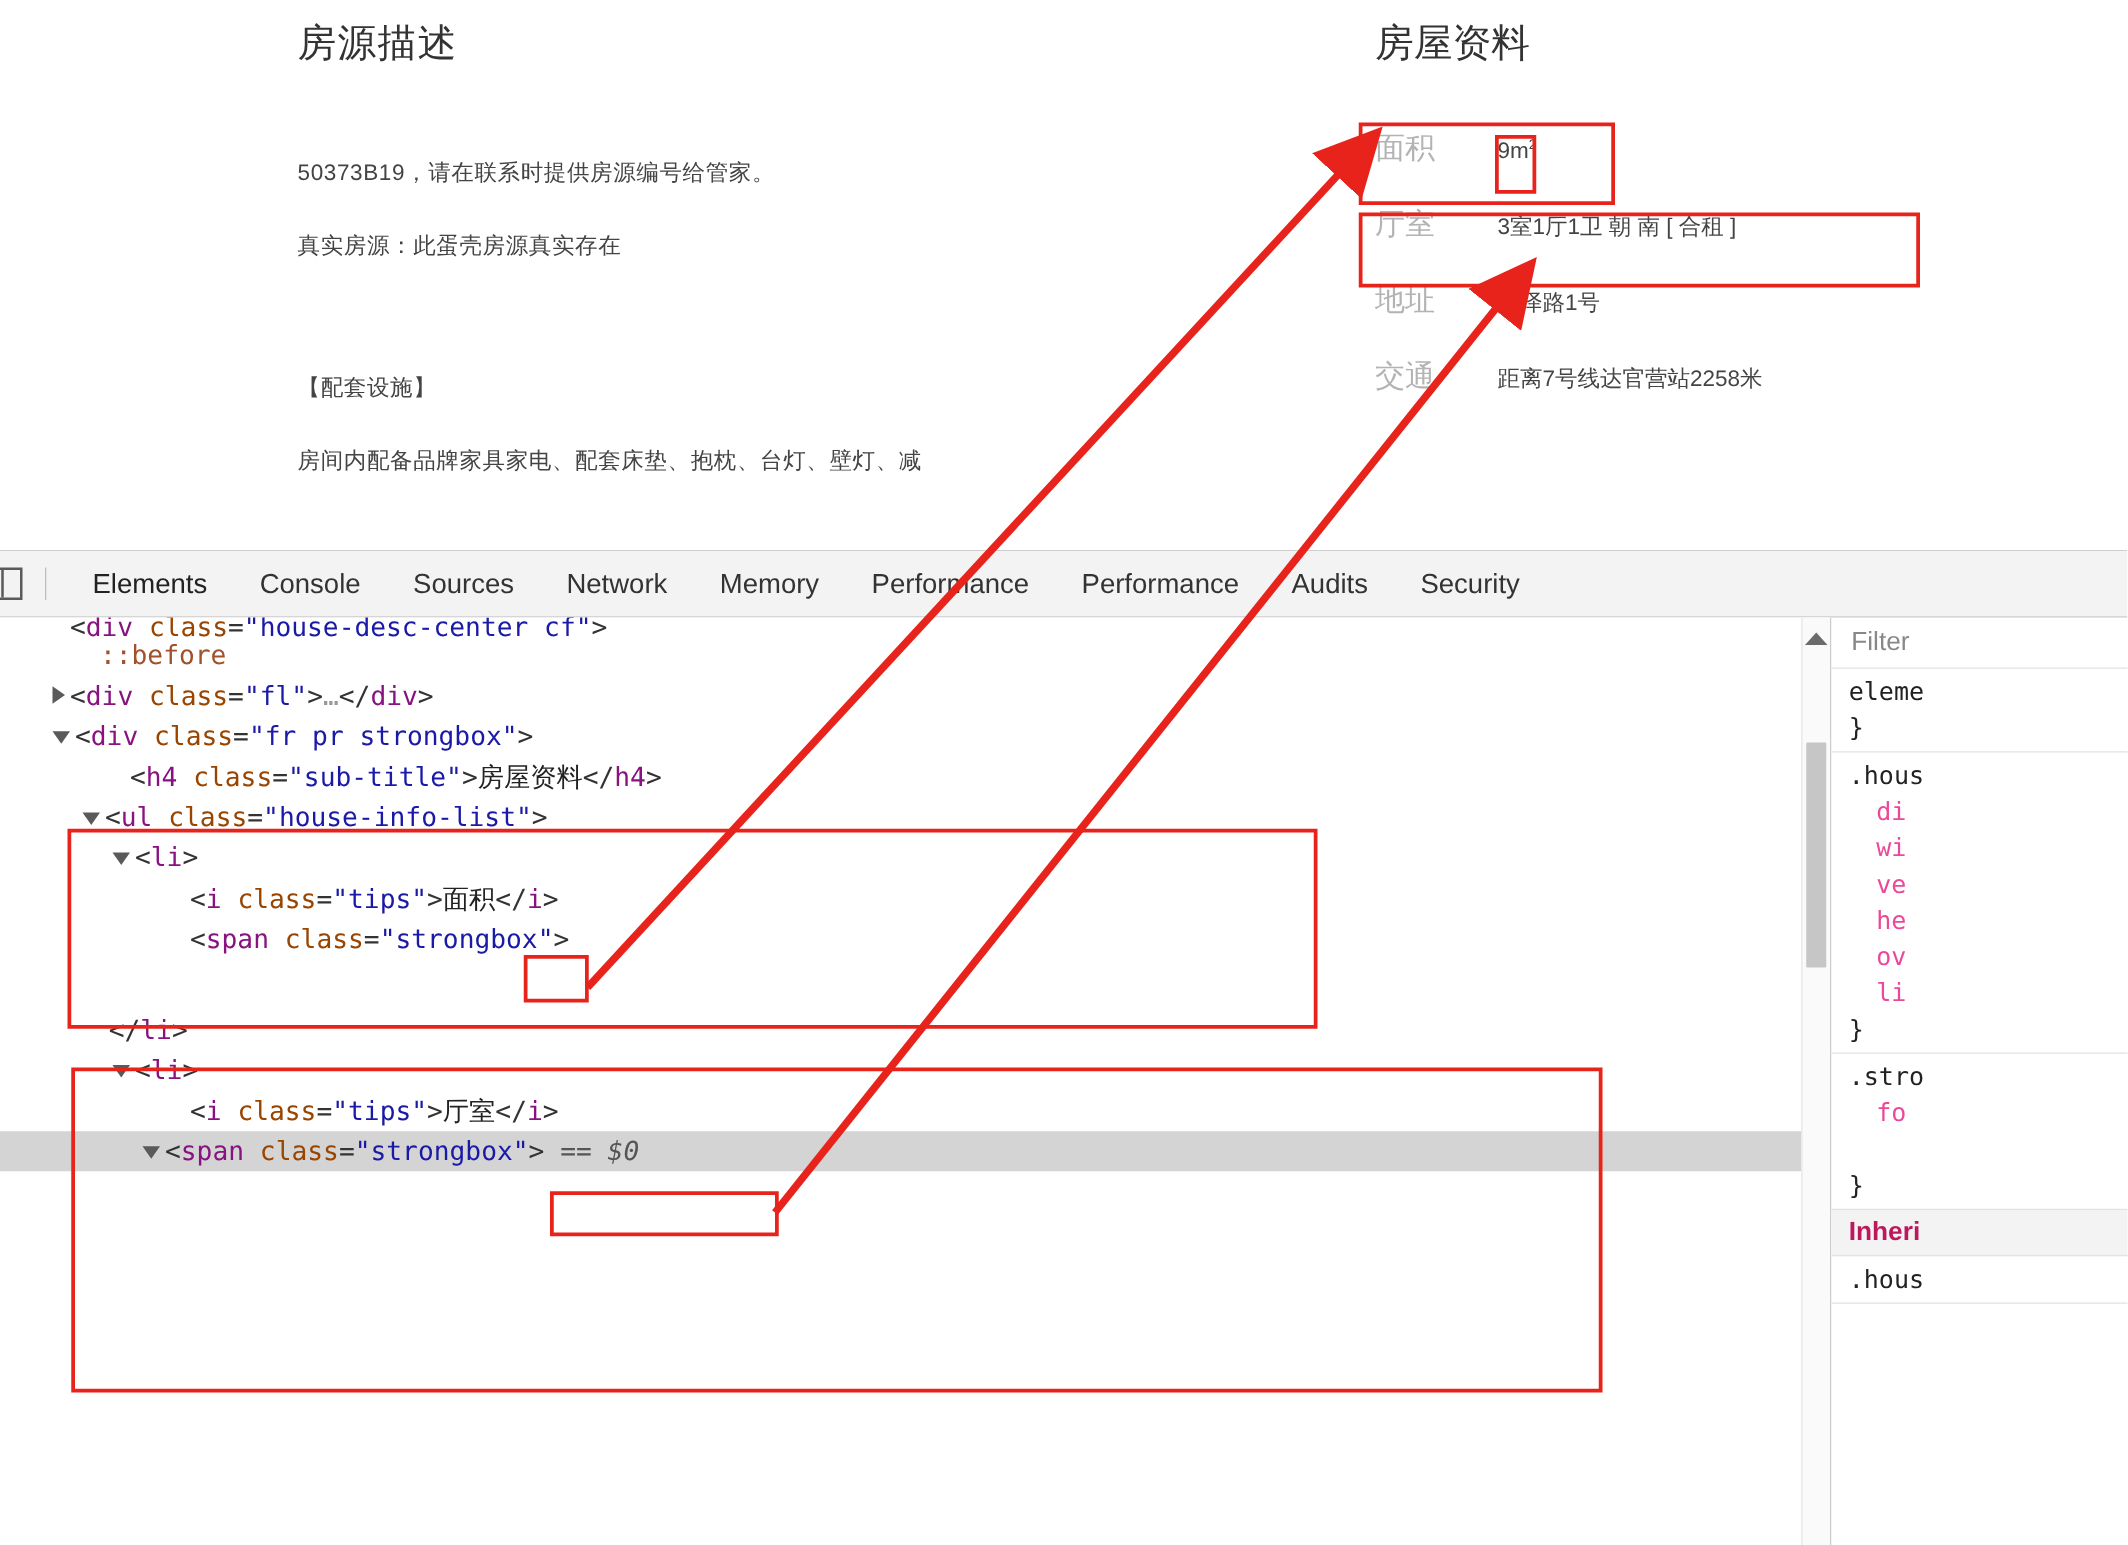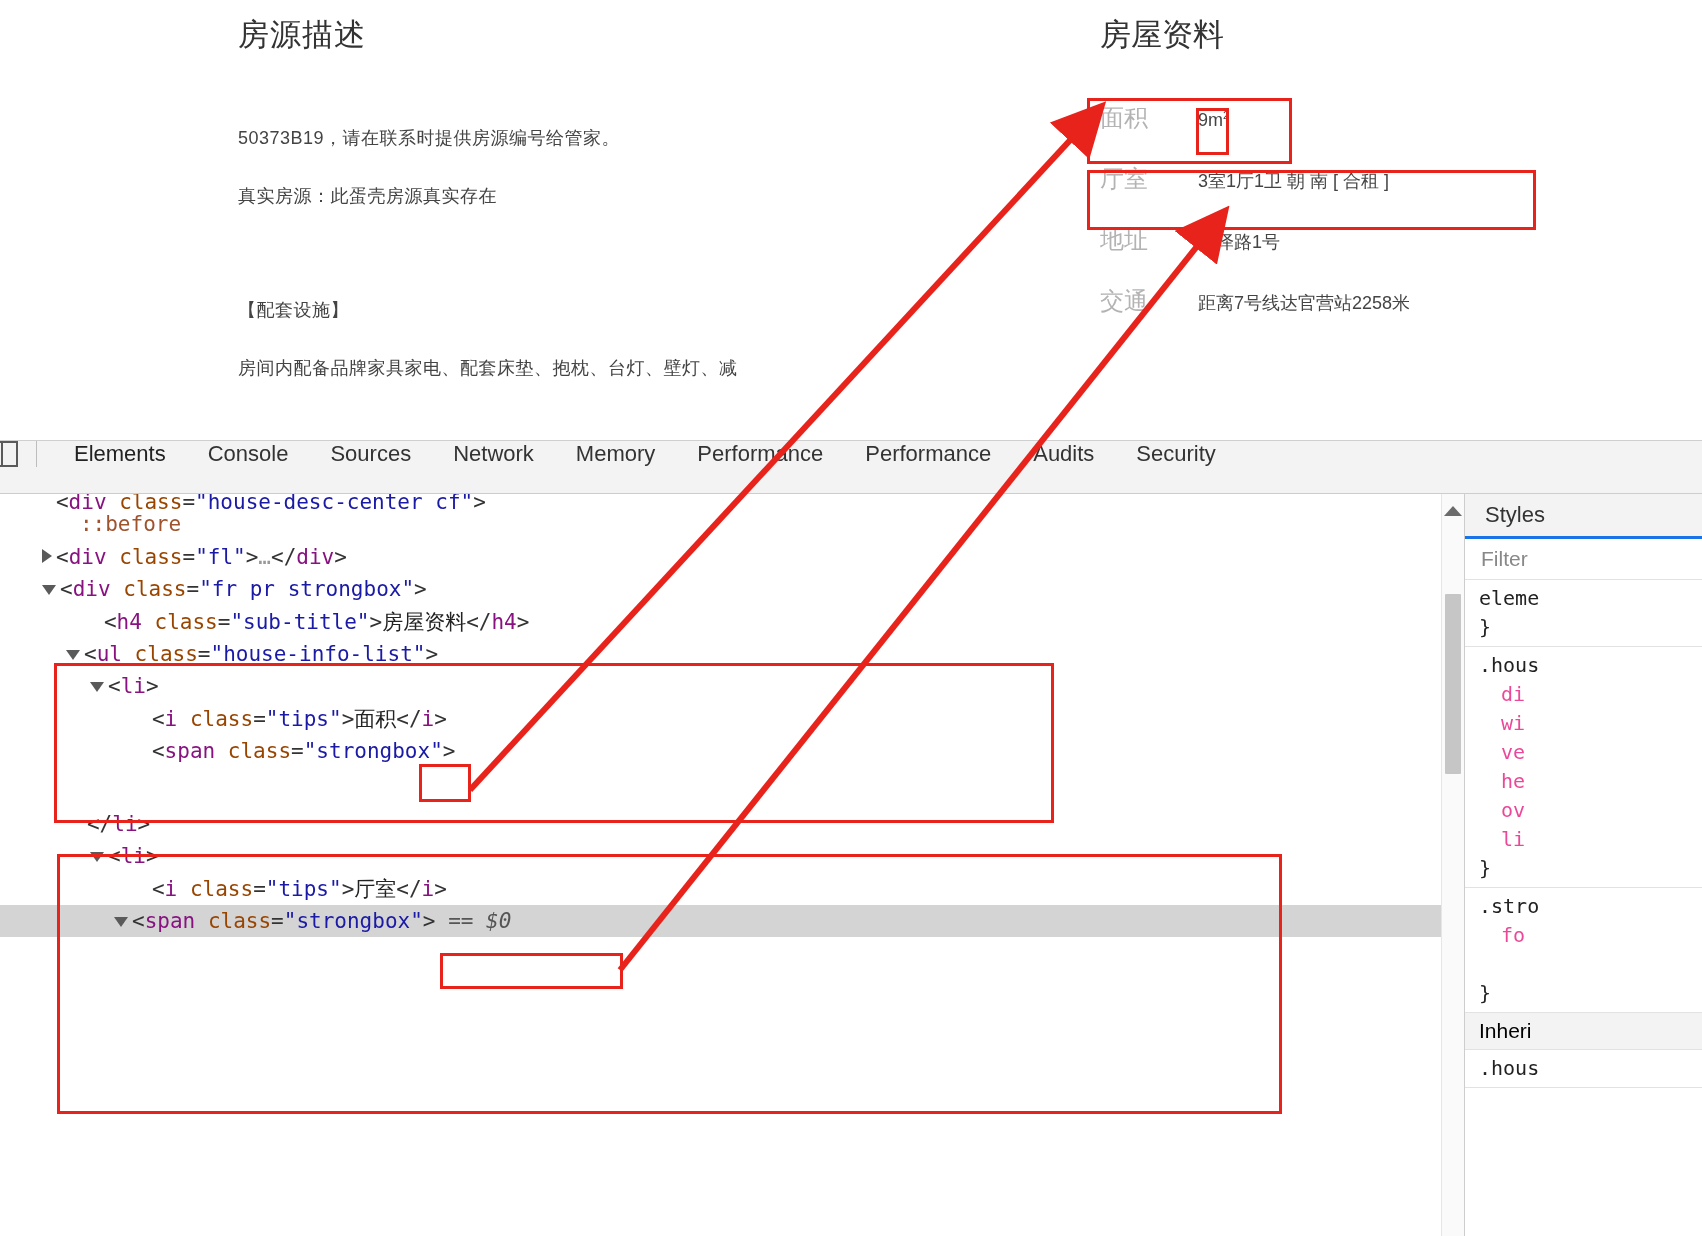--- a/index.html
+++ b/index.html
@@ -61,21 +61,21 @@
   
   #arrow-svg{position:absolute;left:0;top:0;width:1702px;height:1236px;pointer-events:none;}
 
   
   #devtools{
     position:absolute;left:0;top:440px;width:1702px;height:796px;
     background:#fff;border-top:1px solid #cfcfcf;
   }
   #dt-toolbar{
     height:52px;background:#f3f3f3;border-bottom:1px solid #cdcdcd;
-    display:flex;position:relative;
+    display:flex;align-items:center;position:relative;
   }
   .dock-icon{
     width:26px;height:26px;border:2px solid #5a5a5a;margin-left:-8px;
     box-sizing:border-box;position:relative;flex:0 0 26px;
   }
   .dock-icon::after{
     content:"";position:absolute;left:0;top:0;bottom:0;width:7px;
     border-right:2px solid #5a5a5a;
   }
   .tb-sep{
@@ -131,21 +131,21 @@
   }
   #styles-tabbar{height:42px;background:#f3f3f3;border-bottom:3px solid #1a73e8;
      display:flex;align-items:center;padding-left:20px;}
   #styles-tabbar .st-tab{font-family:"Liberation Sans",sans-serif;font-size:22px;color:#333;}
   .filter-row{height:40px;border-bottom:1px solid #e2e2e2;display:flex;align-items:center;padding-left:16px;}
   .filter-row .ftxt{color:#888;font-size:21px;font-family:"Liberation Sans",sans-serif;}
   .rule{padding:4px 0 4px 14px;border-bottom:1px solid #e2e2e2;line-height:29px;color:#222;}
   .rule .sel{color:#222;}
   .prop{color:#ec4899;padding-left:22px;display:block;}
   .inherit-bar{background:#f3f3f3;padding:6px 0 6px 14px;border-bottom:1px solid #e2e2e2;
-      font-family:"Liberation Sans",sans-serif;font-size:21px;color:#000000;}
+      font-family:"Liberation Sans",sans-serif;font-size:21px;color:#be185d;font-weight:bold;}
   .rbox2{position:absolute;border:3px solid #e8231b;box-sizing:border-box;pointer-events:none;z-index:5;}
 </style>
 </head>
 <body>
 
 <div id="page-area">
 
   <div class="desc-col">
     <h3 class="sub-title">房源描述</h3>
     <p class="desc-p p1">50373B19，请在联系时提供房源编号给管家。</p>
@@ -231,23 +231,20 @@
         
       </div>
 
       <div id="dom-scroll">
         <div class="arrow-up"></div>
         <div class="thumb"></div>
       </div>
     </div>
 
     <div id="styles-pane">
-      <div id="styles-tabbar">
-        <span class="st-tab">Styles</span>
-      </div>
       <div class="filter-row">
         <span class="ftxt">Filter</span>
       </div>
       <div class="rule">
         <span class="sel">eleme</span><br>
         <span>}</span>
       </div>
       <div class="rule">
         <span class="sel">.hous</span>
         <span class="prop">di</span>

